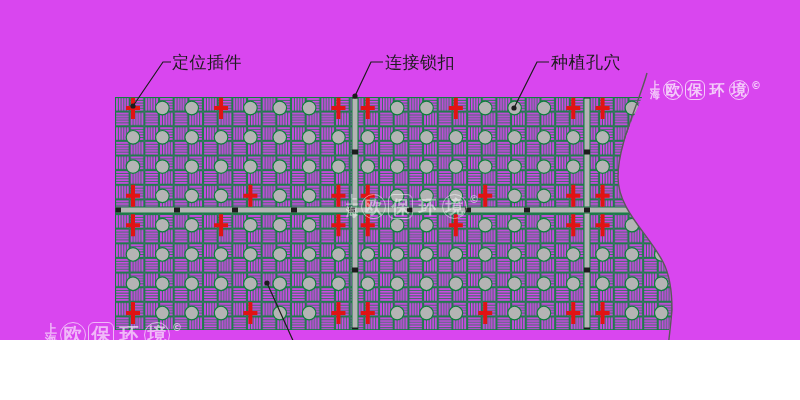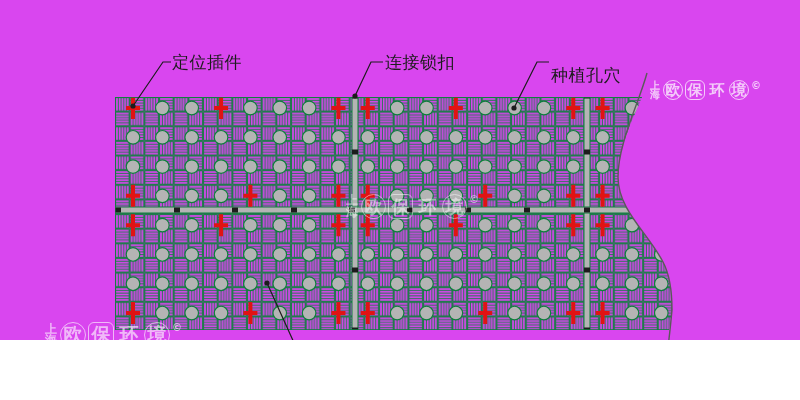--- a/index.html
+++ b/index.html
@@ -338,21 +338,21 @@
       <polyline points="355,96 371,62 383,62" fill="none" stroke="#1c1c1c" stroke-width="1.2"></polyline>
       <circle cx="355" cy="96" r="2.6" fill="#1c1c1c"></circle>
       <polyline points="514,108 537,62 549,62" fill="none" stroke="#1c1c1c" stroke-width="1.2"></polyline>
       <circle cx="514" cy="108" r="2.6" fill="#1c1c1c"></circle>
       <polyline points="267,283 300,356 320,356" fill="none" stroke="#1c1c1c" stroke-width="1.2"></polyline>
       <circle cx="267" cy="283" r="2.6" fill="#1c1c1c"></circle>
     </svg>
 
   <div class="callout" style="left: 172px; top: 53px;">定位插件</div>
   <div class="callout" style="left: 385px; top: 53px;">连接锁扣</div>
-  <div class="callout" style="left: 551px; top: 66px;">种植孔穴</div>
+  <div class="callout" style="left: 551px; top: 53px;">种植孔穴</div>
 
   <div class="wm wm-tr">
     <span class="wm-stack">
         <span>上</span>
         <span>海</span>
       </span>
     <span class="wm-ch ring">欧</span>
     <span class="wm-ch rrect">保</span>
     <span class="wm-ch">环</span>
     <span class="wm-ch ring">境</span>

